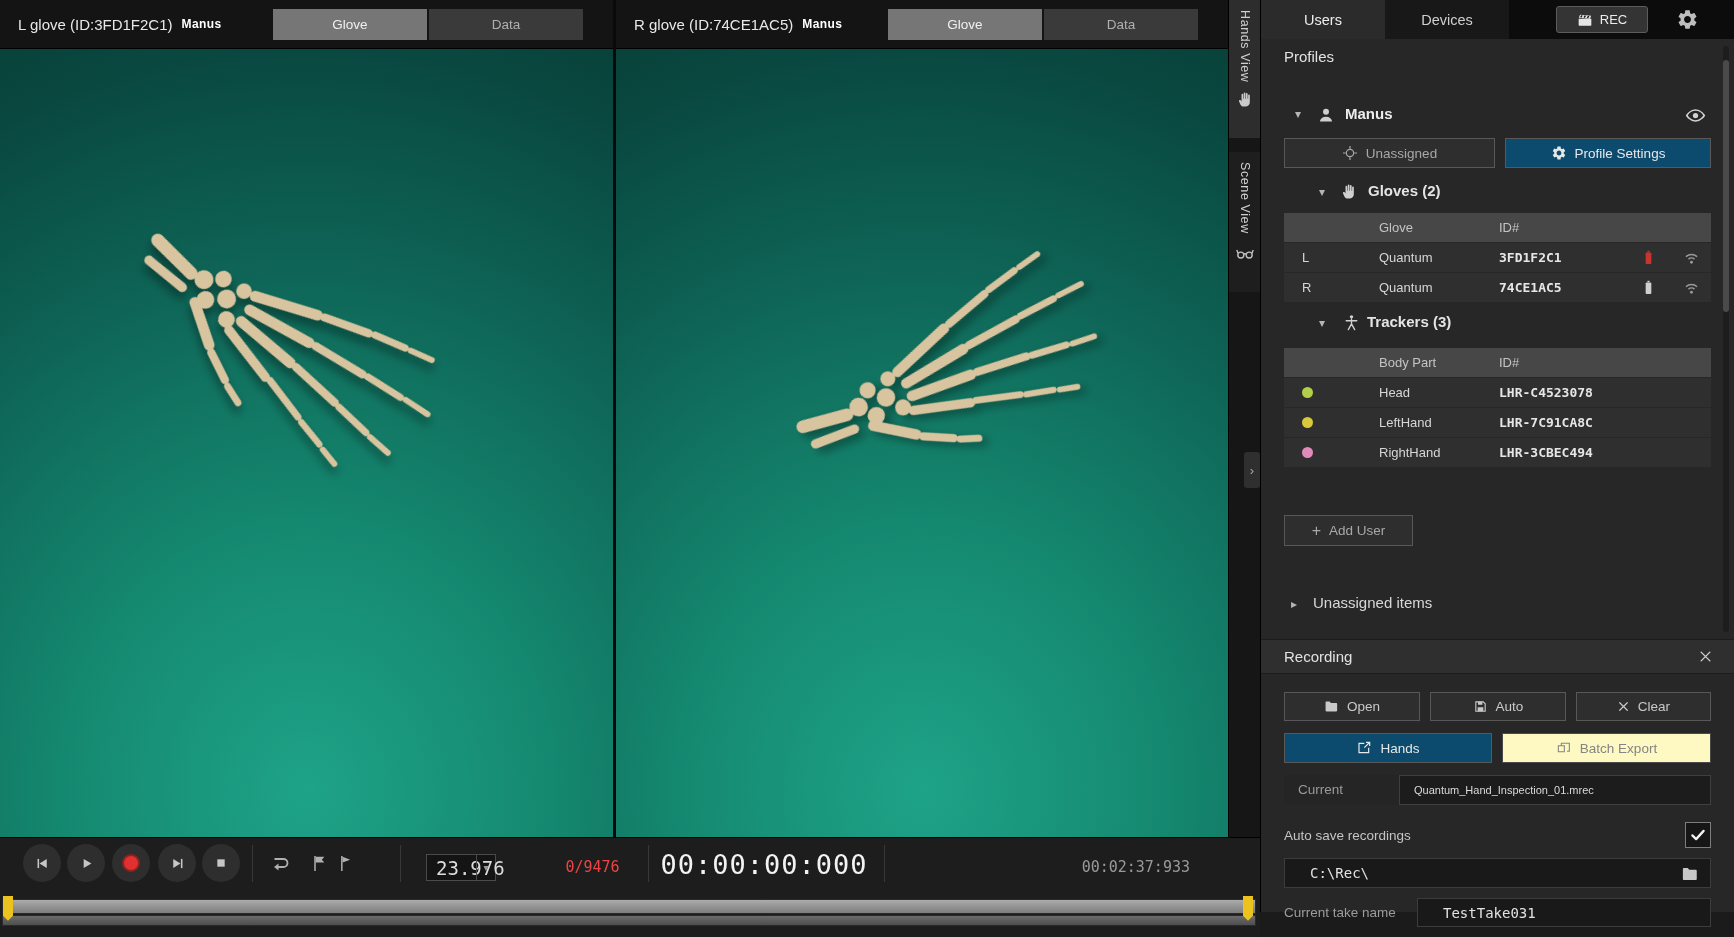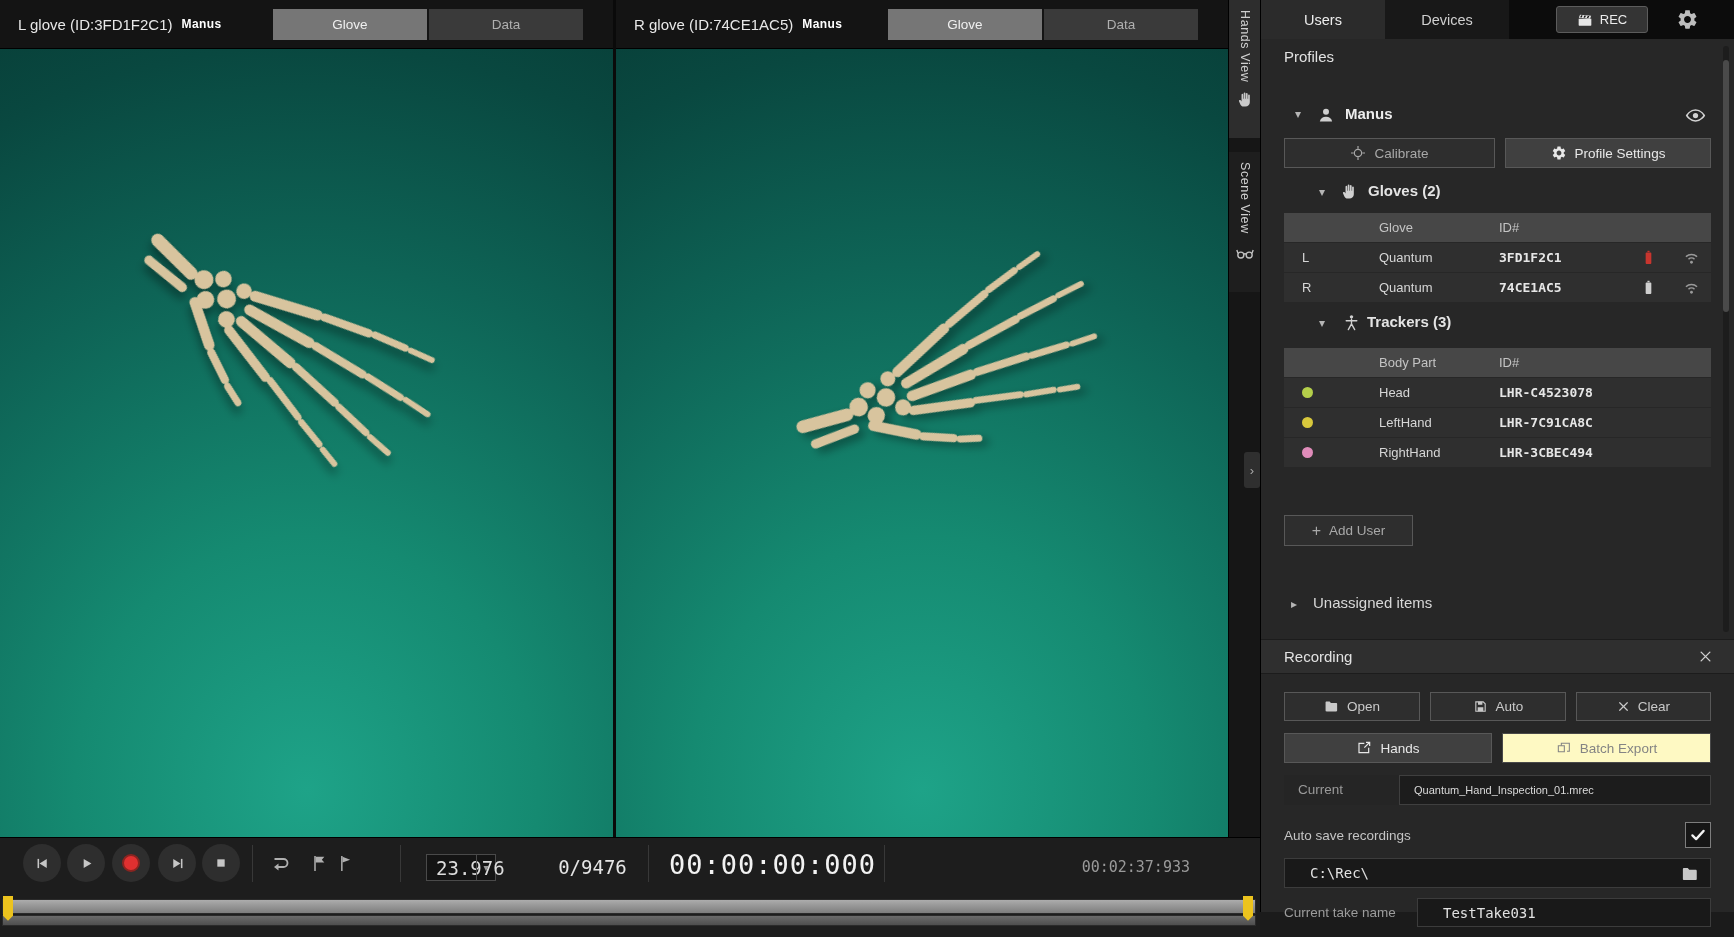--- a/index.html
+++ b/index.html
@@ -35,21 +35,21 @@
   #ptabs{position:absolute;top:0;left:0;width:474px;height:39px;background:#0c0c0c;display:flex}
   .ptab{width:124px;display:flex;align-items:center;justify-content:center;font-size:14.5px;cursor:pointer}
   .ptab.on{background:#2b2b2b;color:#ededed}
   .ptab.off{background:#181818;color:#cfcfcf}
   #rec-btn{position:absolute;left:295px;top:6px;width:92px;height:27px;background:#343434;border:1px solid #5c5c5c;border-radius:3px;display:flex;align-items:center;justify-content:center;gap:7px;color:#ececec;font-size:13px;cursor:pointer}
   #top-gear{position:absolute;left:415px;top:8px;color:#bdbdbd;cursor:pointer}
 
   .sec-title{position:absolute;left:23px;font-size:15px;color:#e2e2e2}
   .crt{color:#b5b5b5;font-size:12px}
   .pbtn{position:absolute;display:flex;align-items:center;justify-content:center;gap:8px;background:#2e2e2e;border:1px solid #585858;color:#c9c9c9;font-size:13.5px;cursor:pointer}
-  .pbtn.bright{background:#404040;color:#e8e8e8}
+  .pbtn.bright{background:#0c4a6e;color:#e8e8e8}
   .pbtn.dim{background:#fef9c3;border-color:#494949;color:#848484}
   .pbtn.ghost{color:#a8a8a8}
 
   .ptable{position:absolute;left:23px;width:427px}
   .thead{position:relative;height:29px;background:#474747;margin-bottom:1px}
   .trow{position:relative;height:29px;background:#2f2f2f;margin-bottom:1px;cursor:pointer}
   .tcell{position:absolute;top:0;line-height:29px;font-size:13px;color:#d6d6d6}
   .thead .tcell{color:#c4c4c4}
   .tid{font-family:"DejaVu Sans Mono",monospace;font-weight:bold;color:#e6e6e6}
   .dot{position:absolute;left:18px;top:9px;width:11px;height:11px;border-radius:50%}
@@ -66,22 +66,22 @@
 
   
   #transport{position:absolute;left:0;top:837px;width:1260px;height:100px;background:#1d1d1d;border-top:1px solid #000}
   .tbtn{position:absolute;top:844px;width:38px;height:38px;border-radius:50%;background:#2e2e2e;display:flex;align-items:center;justify-content:center;color:#c6c6c6;cursor:pointer}
   #rec-dot{width:18px;height:18px;border-radius:50%;background:#e03030;border:2px solid #8a2420}
   .tdiv{position:absolute;top:845px;width:1px;height:37px;background:#383838}
   .tico{position:absolute;color:#b0b0b0;cursor:pointer}
   #fps{position:absolute;left:426px;top:854px;width:70px;height:27px;background:#141414;border:1px solid #4a4a4a;display:flex;align-items:center;cursor:pointer}
   #fps .val{padding-left:9px;font-size:19px;color:#dcdcdc}
   #fps .car{position:absolute;right:0;top:0;width:19px;height:25px;border-left:1px solid #4a4a4a;display:flex;align-items:center;justify-content:center;font-size:10px;color:#9a9a9a}
-  #counter{position:absolute;left:545px;top:854px;width:95px;text-align:center;line-height:27px;font-size:19px;color:#e5e5e5}
-  #timecode{position:absolute;left:652px;top:845px;width:224px;text-align:right;line-height:40px;font-size:27px;color:#f2f2f2;letter-spacing:1px}
+  #counter{position:absolute;left:545px;top:854px;width:95px;text-align:center;line-height:27px;font-size:15px;color:#ef4444}
+  #timecode{position:absolute;left:652px;top:845px;width:224px;text-align:center;line-height:40px;font-size:27px;color:#f2f2f2;letter-spacing:1px}
   #duration{position:absolute;left:1053px;top:854px;width:137px;text-align:right;line-height:27px;font-size:15px;color:#9a9a9a}
 
   .tl-main{position:absolute;left:2px;top:899px;width:1254px;height:15px;background:linear-gradient(#acacac,#7d7d7d);border:1px solid #2a2a2a;cursor:pointer}
   .tl-sub{position:absolute;left:2px;top:915px;width:1254px;height:11px;background:linear-gradient(#6b6b6b,#4e4e4e);border:1px solid #2a2a2a;cursor:pointer}
   .tl-mark{position:absolute;top:896px;width:10px;height:31px;background:#ecc31e;clip-path:polygon(0 0,100% 0,100% 64%,50% 80%,0 64%);cursor:pointer}
 </style>
 </head>
 <body>
 
 <svg width="0" height="0" style="position:absolute">
@@ -286,21 +286,21 @@
       <span class="abs" style="left:84px;top:5px;font-size:15px;font-weight:bold;color:#ececec">Manus</span>
       <svg class="abs" style="left:424px;top:5px;color:#d2d2d2" width="21" height="21">
           <use href="#sym-eye"></use>
         </svg>
     </div>
 
     <div class="pbtn ghost" style="left:23px;top:138px;width:211px;height:30px">
       <svg width="16" height="16">
           <use href="#sym-target"></use>
         </svg>
-      <span>Calibrate</span>
+      <span>Unassigned</span>
     </div>
     <div class="pbtn bright" style="left:244px;top:138px;width:206px;height:30px">
       <svg width="16" height="16">
           <use href="#sym-gear"></use>
         </svg>
       <span>Profile Settings</span>
     </div>
 
     <div class="abs" style="left:0;top:180px;width:474px;height:26px">
       <span class="abs crt" style="left:58px;top:5px">▾</span>

